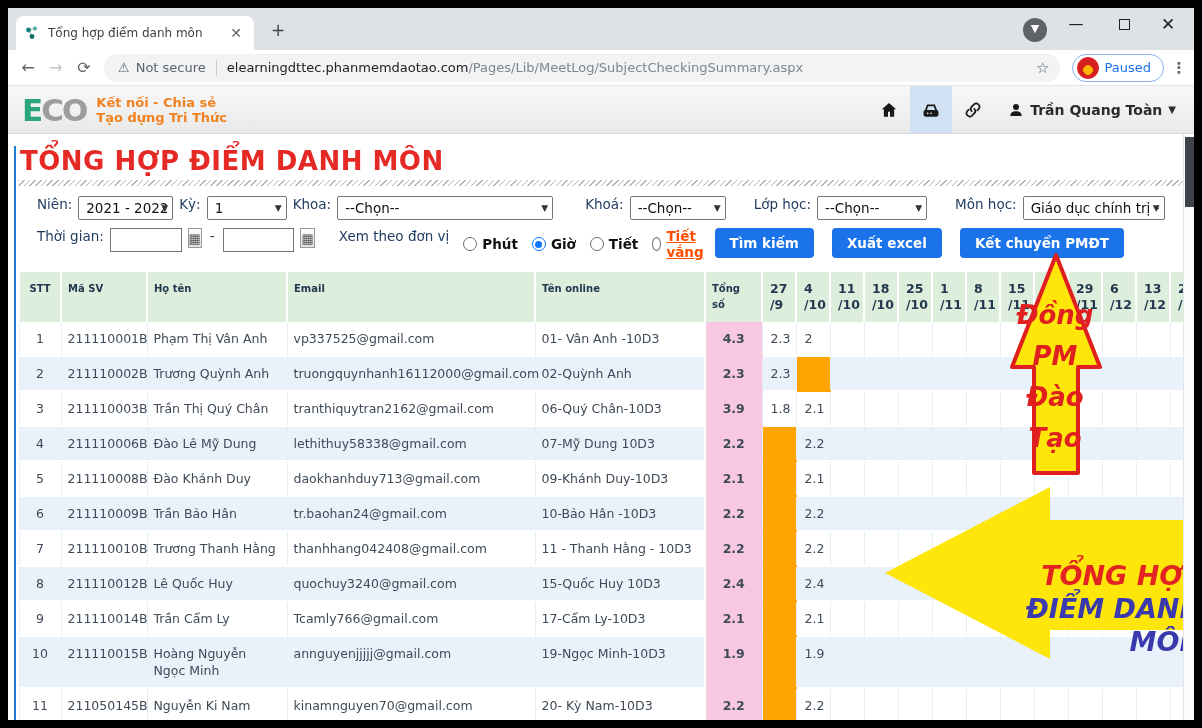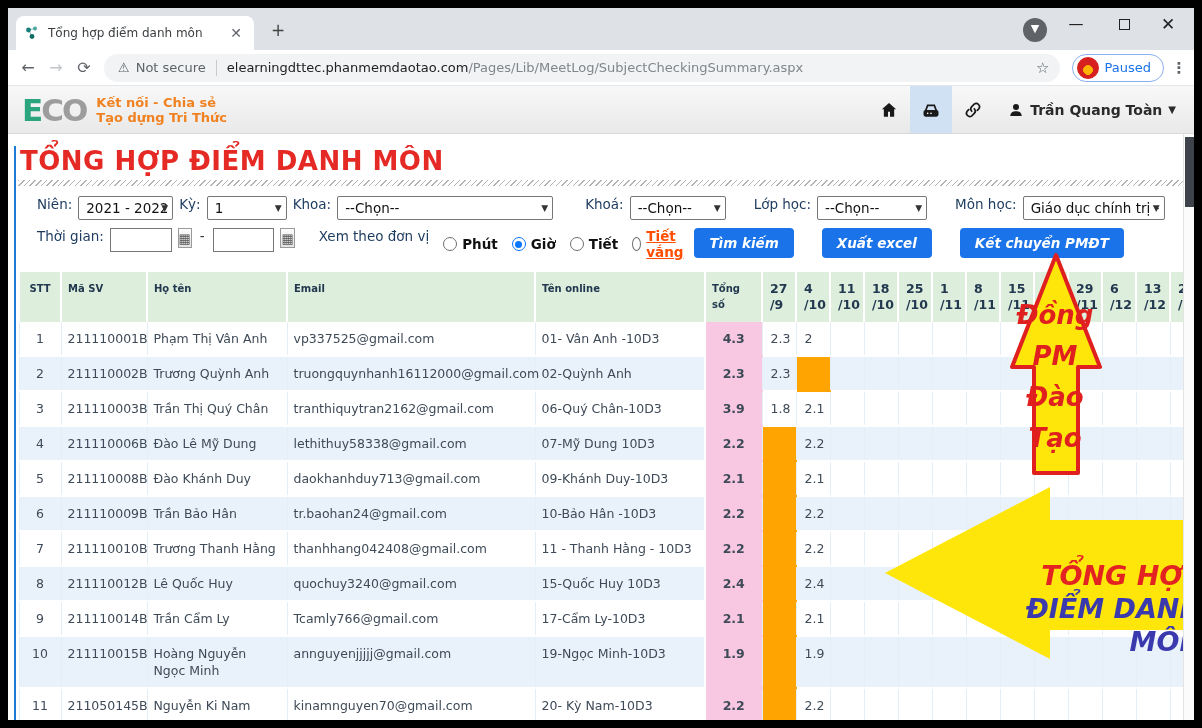--- a/index.html
+++ b/index.html
@@ -57,21 +57,21 @@
   .cal-btn { width:22px; height:20px; border:1px solid #9a9a9a; background:linear-gradient(#fdfdfd,#e3e3e3); display:inline-flex; align-items:center; justify-content:center; font-size:13px; color:#555; }
   .dash { color:#333; padding:0 2px; }
   .unit-label { margin-left:18px; }
   .radios { display:flex; align-items:center; gap:14px; margin-left:8px; }
   .radio-item { display:inline-flex; align-items:center; gap:5px; }
   .radio-dot { width:14px; height:14px; border-radius:50%; border:1px solid #6f6f6f; background:#fff; position:relative; }
   .radio-dot.on { border-color:#0b76ff; }
   .radio-dot.on::after { content:""; position:absolute; left:2.5px; top:2.5px; width:7px; height:7px; border-radius:50%; background:#0b76ff; }
   .radio-label { font-weight:bold; color:#111; font-size:13.5px; }
   .radio-label.accent { color:#ff4e00;text-decoration:underline; }
-  .btn-group { margin-left:auto; display:flex; gap:28px; margin-right:66px;font-style:italic; }
+  .btn-group { margin-left:auto; display:flex; gap:18px; margin-right:66px; }
   .btn { height:30px; padding:0 15px; background:#1a73e8; border-radius:4px; color:#fff; font-size:13.5px; font-weight:bold; display:inline-flex; align-items:center; justify-content:center; white-space:nowrap; }
 
   
   table { border-collapse:collapse; table-layout:fixed; width:1181px; margin-top:12px; font-size:12.5px; color:#3e4a57; }
   thead th { background:#ddeedd; color:#22384f; font-weight:bold; text-align:left; padding:9px 6px; border-left:2px solid #fff; vertical-align:top; font-size:10px; line-height:16px; }
   th.date-th { font-size:12.5px; padding:9px 0 9px 7px; }
   td { padding:8px 6px; vertical-align:top; line-height:17px; border-bottom:2px solid #fff; border-left:1px solid #e3eef7; background:#fff; }
   tr.alt td { background:#e9f2fb; }
   td.c-stt { text-align:center; }
   td.c-tong { background:#f8c8e2 !important; text-align:center; border-bottom-color:#f8c8e2 !important; border-left:2px solid #fff;font-weight:bold; }

